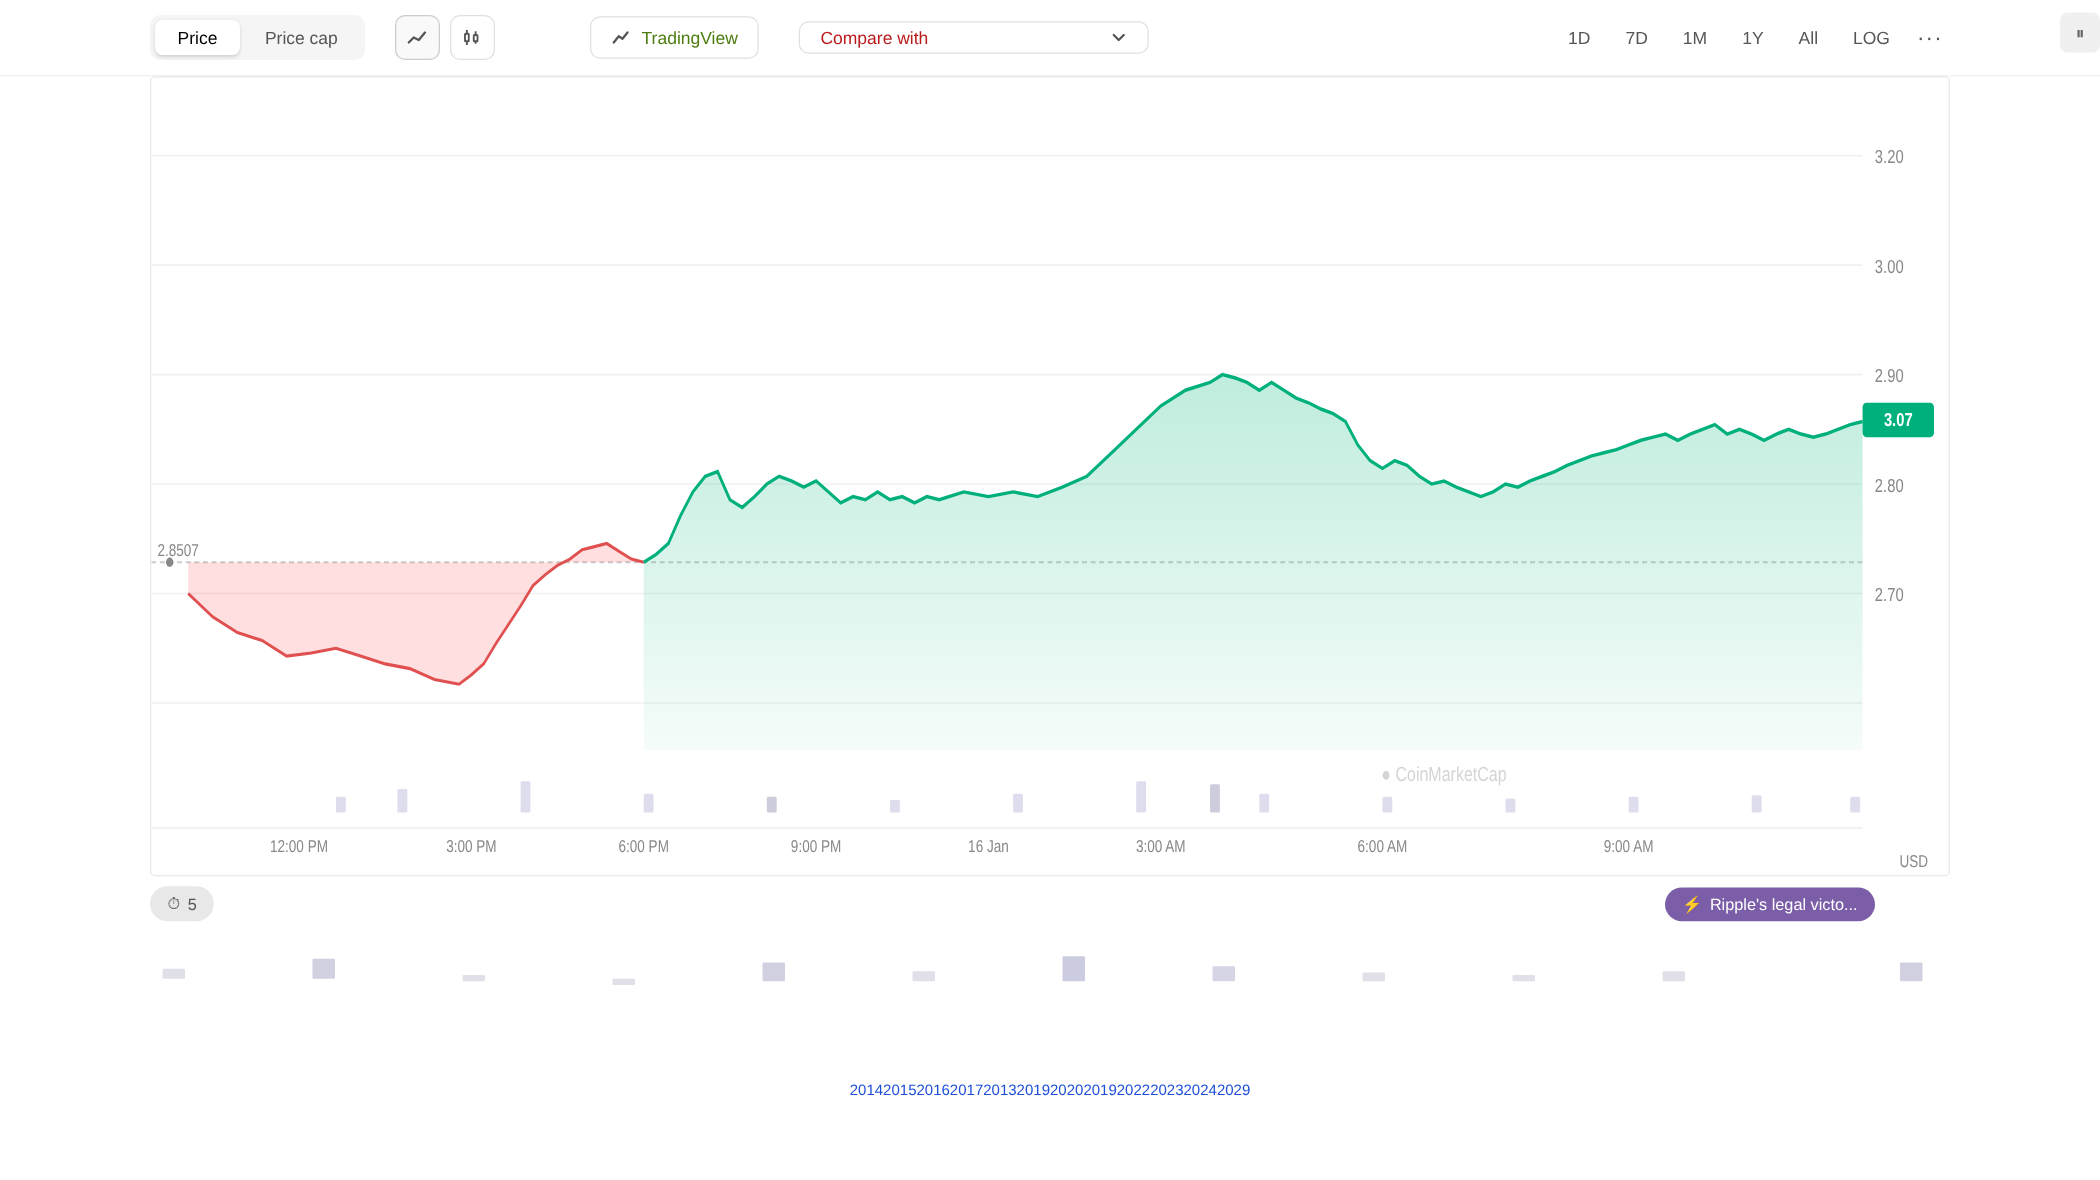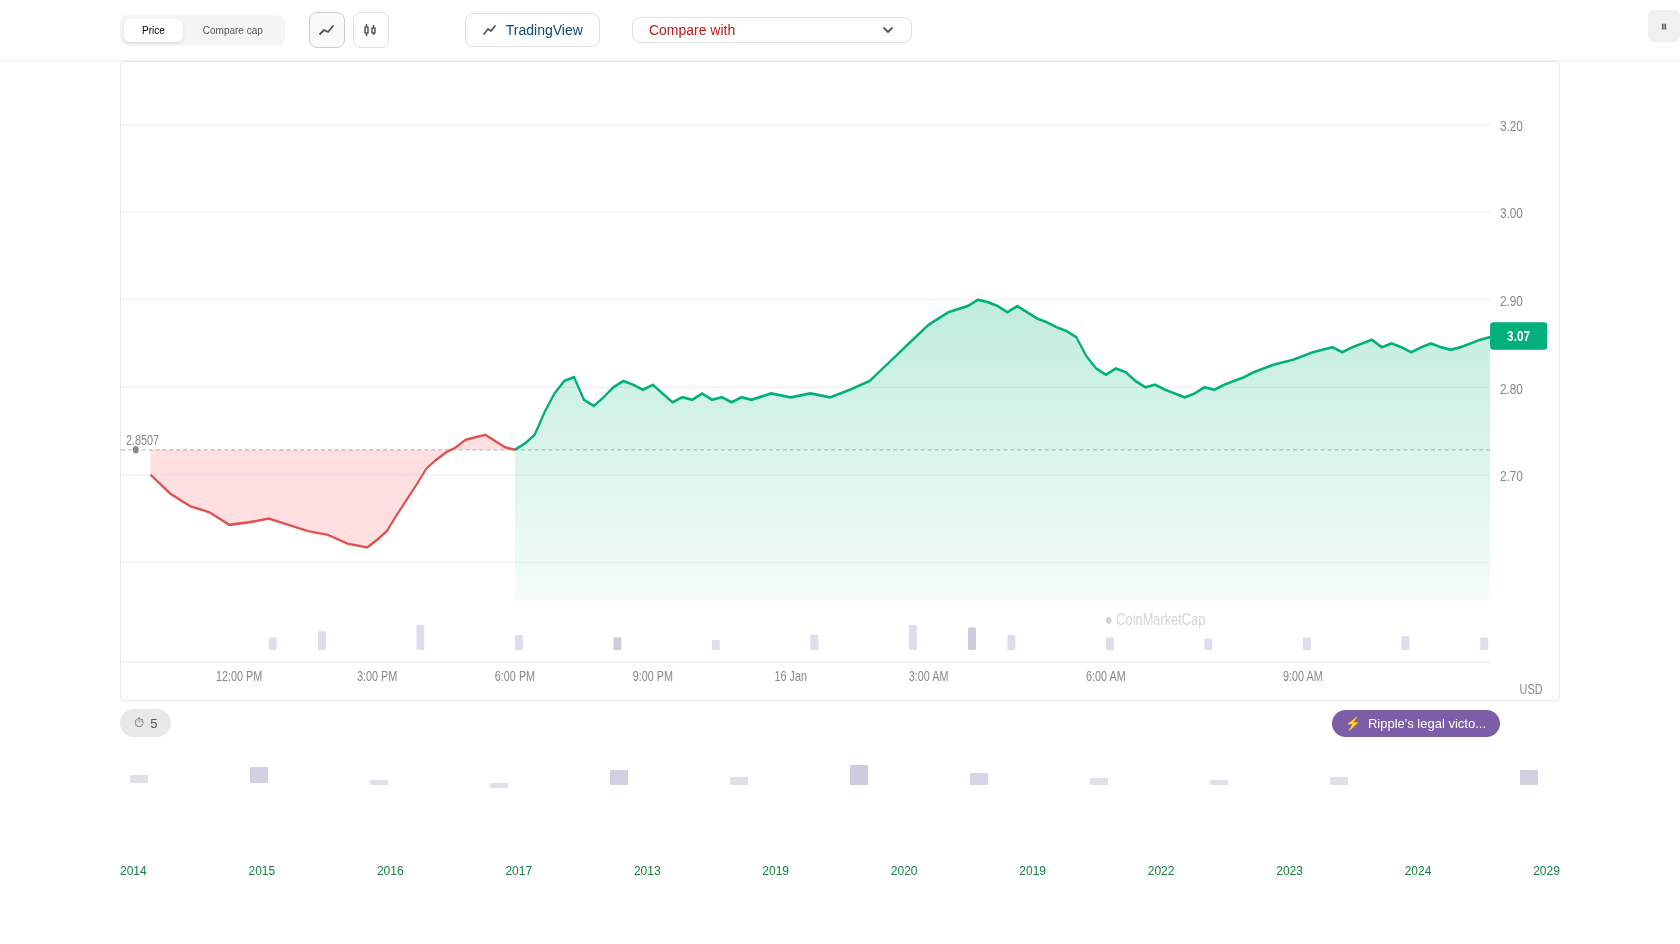--- a/index.html
+++ b/index.html
@@ -26,21 +26,21 @@
       background: #f5f5f5;
       border-radius: 8px;
       padding: 4px;
     }
 
     .btn {
       padding: 6px 18px;
       border-radius: 6px;
       border: none;
       cursor: pointer;
-      font-size: 10px;
+      font-size: 14px;
       font-weight: 500;
       background: transparent;
       color: #555;
     }
 
     .btn.active {
       background: #ffffff;
       color: #000;
       box-shadow: 0 1px 3px rgba(0,0,0,0.15);
     }
@@ -67,21 +67,21 @@
     .tradingview-btn {
       display: flex;
       align-items: center;
       gap: 8px;
       padding: 8px 16px;
       border: 1.5px solid #e0e0e0;
       border-radius: 8px;
       background: white;
       cursor: pointer;
       font-size: 14px;
-      color: #0c4a6e;
+      color: #4d7c0f;
     }
 
     .compare-dropdown {
       display: flex;
       align-items: center;
       justify-content: space-between;
       padding: 4px 16px;
       border: 1.5px solid #e0e0e0;
       border-radius: 8px;
       background: white;
@@ -169,24 +169,24 @@
     }
 
     .timeline-container {
       margin: 0 120px;
       position: relative;
       height: 100px;
     }
 
     .timeline-labels {
       display: flex;
-      justify-content: space-between;
+      justify-content: center;
       padding: 0 0;
       font-size: 12px;
-      color: #15803d;
+      color: #1d4ed8;
       margin-top: 55px;
     }
 
     .pause-btn {
       position: absolute;
       right: 0;
       top: 10px;
       width: 32px;
       height: 32px;
       border-radius: 6px;
@@ -204,21 +204,21 @@
       width: 100%;
       height: 100%;
     }
   </style>
 </head>
 <body>
 
 <div class="toolbar">
   <div class="btn-group">
     <button class="btn active">Price</button>
-    <button class="btn">Compare cap</button>
+    <button class="btn">Price cap</button>
   </div>
 
   <div style="width:8px;"></div>
 
   <button class="icon-btn active">
     <svg width="18" height="18" viewBox="0 0 18 18" fill="none">
       <path d="M2 13 L6 9 L10 11 L15 5" stroke="#555" stroke-width="1.8" fill="none" stroke-linecap="round" stroke-linejoin="round"></path>
     </svg>
   </button>
 
@@ -244,20 +244,29 @@
 
   <div style="width: 16px;"></div>
 
   <div class="compare-dropdown">
     <span>Compare with</span>
     <svg width="14" height="14" viewBox="0 0 14 14" fill="none">
       <path d="M3 5 L7 9 L11 5" stroke="#555" stroke-width="1.8" fill="none" stroke-linecap="round" stroke-linejoin="round"></path>
     </svg>
   </div>
 
+  <div class="time-group">
+    <button class="time-btn">1D</button>
+    <button class="time-btn">7D</button>
+    <button class="time-btn">1M</button>
+    <button class="time-btn">1Y</button>
+    <button class="time-btn">All</button>
+    <button class="time-btn">LOG</button>
+    <button class="more-btn">···</button>
+  </div>
 </div>
 
 <div class="chart-container">
   <svg class="chart-svg" viewBox="0 0 1460 510" preserveAspectRatio="none">
 
     <line x1="0" y1="50" x2="1390" y2="50" stroke="#f0f0f0" stroke-width="1"></line>
     <line x1="0" y1="120" x2="1390" y2="120" stroke="#f0f0f0" stroke-width="1"></line>
     <line x1="0" y1="190" x2="1390" y2="190" stroke="#f0f0f0" stroke-width="1"></line>
     <line x1="0" y1="260" x2="1390" y2="260" stroke="#f0f0f0" stroke-width="1"></line>
     <line x1="0" y1="330" x2="1390" y2="330" stroke="#f0f0f0" stroke-width="1"></line>

